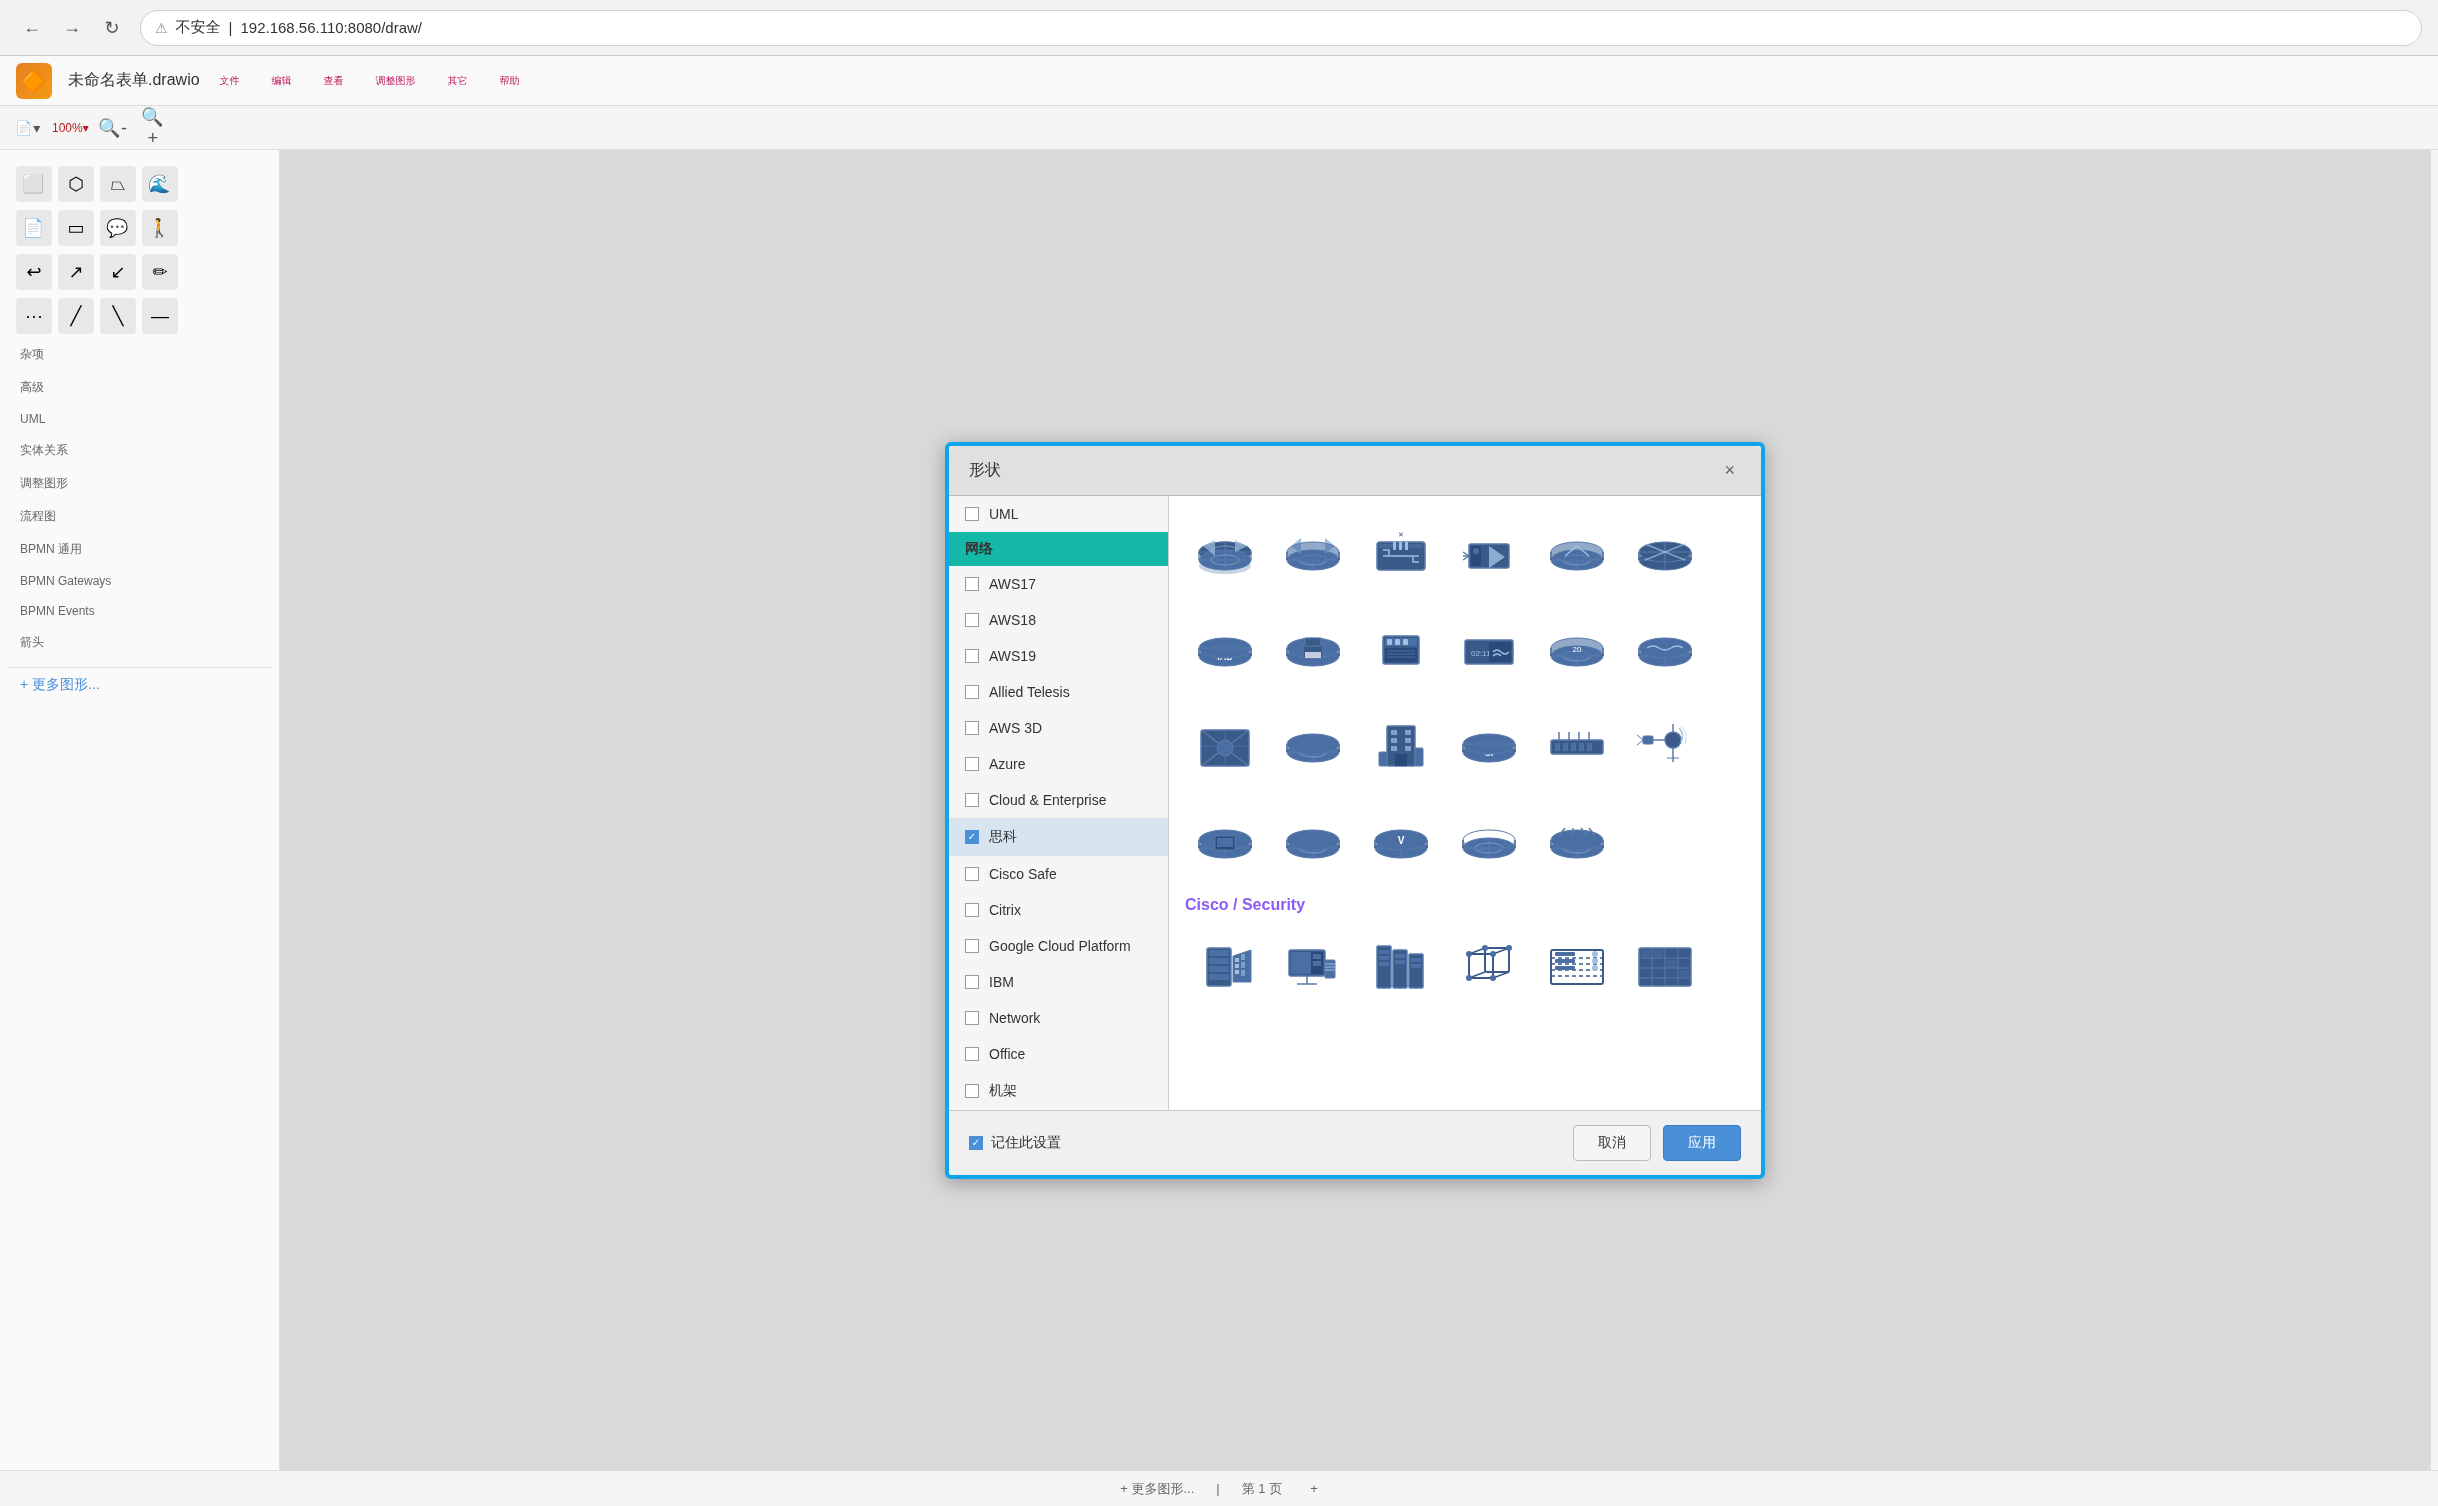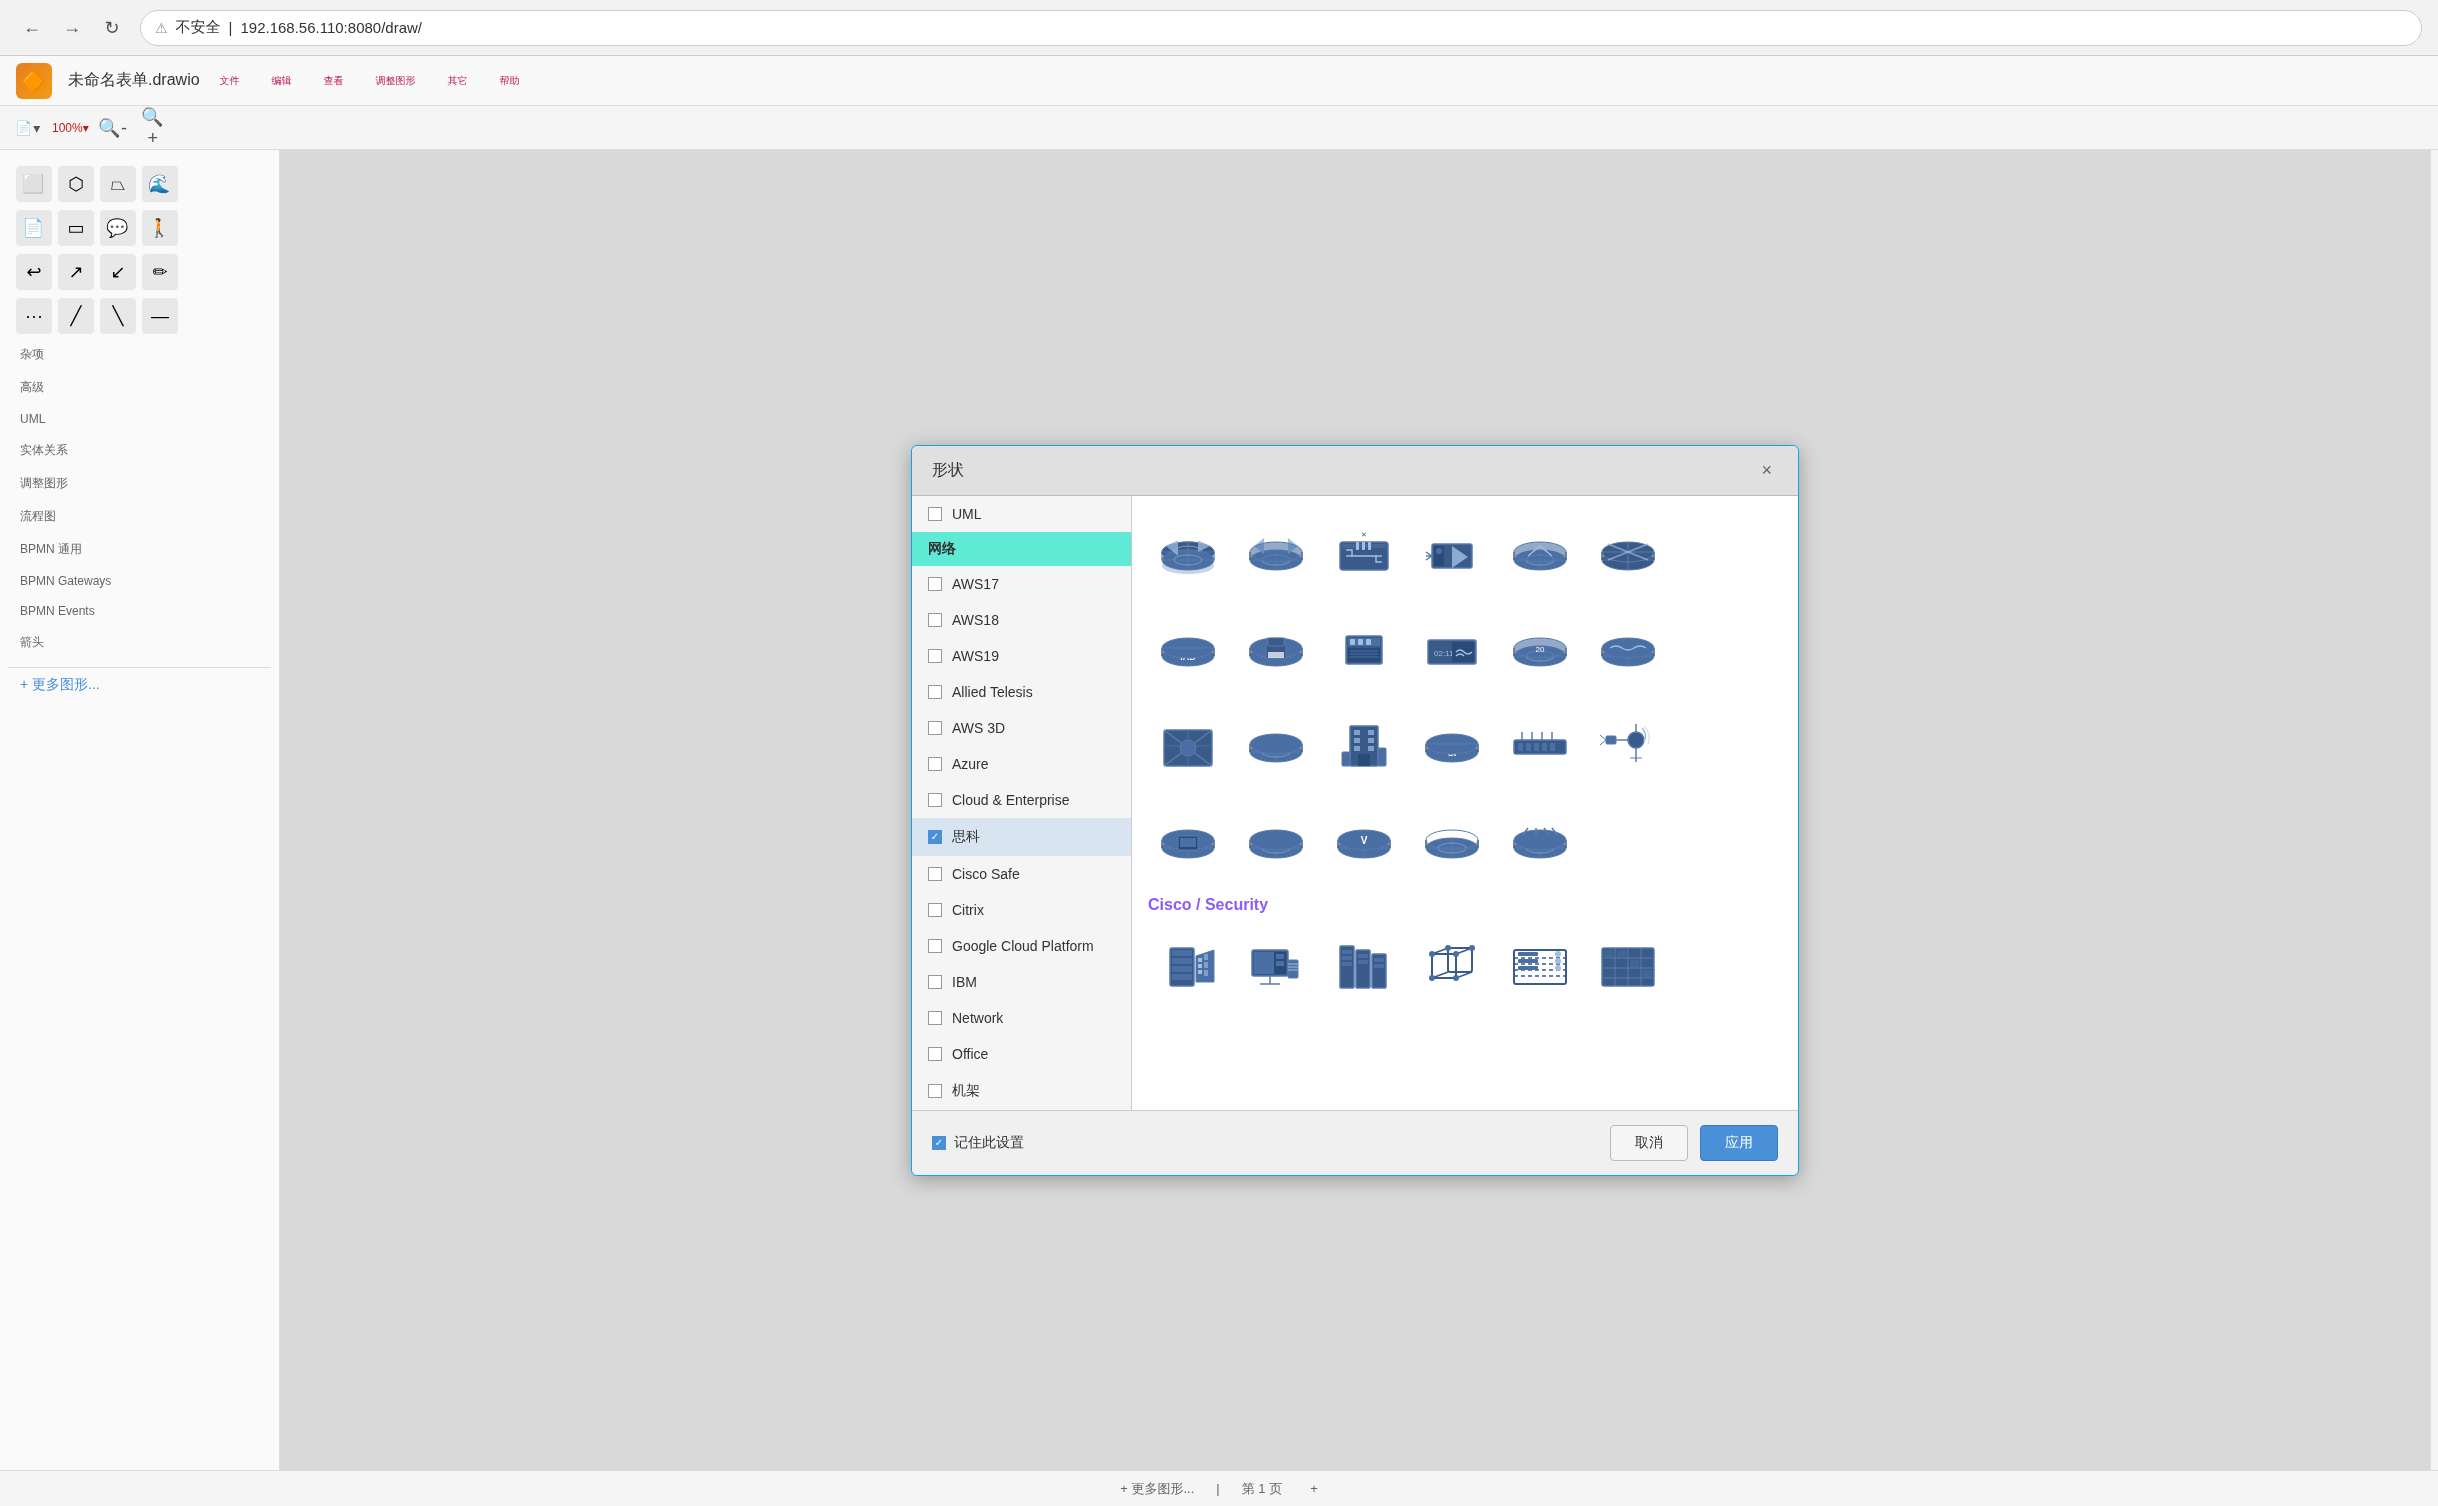--- a/index.html
+++ b/index.html
@@ -173,24 +173,24 @@
       top: 0; left: 0; right: 0; bottom: 0;
       background: rgba(0,0,0,0.15);
       display: flex;
       align-items: center;
       justify-content: center;
       z-index: 100;
     }
 
     .dialog {
       background: #f0f0f0;
-      border: 1px solid #0ea5e9;
+      border: 4px solid #0ea5e9;
       border-radius: 6px;
       box-shadow: 0 4px 20px rgba(0,0,0,0.3);
-      width: 888px;
+      width: 820px;
       min-height: 620px;
       display: flex;
       flex-direction: column;
     }
 
     .dialog-header {
       background: #e0e0e0;
       border-bottom: 1px solid #bbb;
       padding: 12px 20px;
       display: flex;
@@ -232,21 +232,21 @@
       color: #333;
       cursor: pointer;
       display: flex;
       align-items: center;
       gap: 10px;
     }
     .dialog-list-item.active {
       background: #d8e4f0;
     }
     .dialog-list-item.section-header {
-      background: #5eead4;
+      background: #14b8a6;
       font-weight: 600;
       padding: 8px 16px;
     }
     .checkbox {
       width: 14px;
       height: 14px;
       border: 1px solid #999;
       background: white;
       display: inline-flex;
       align-items: center;

